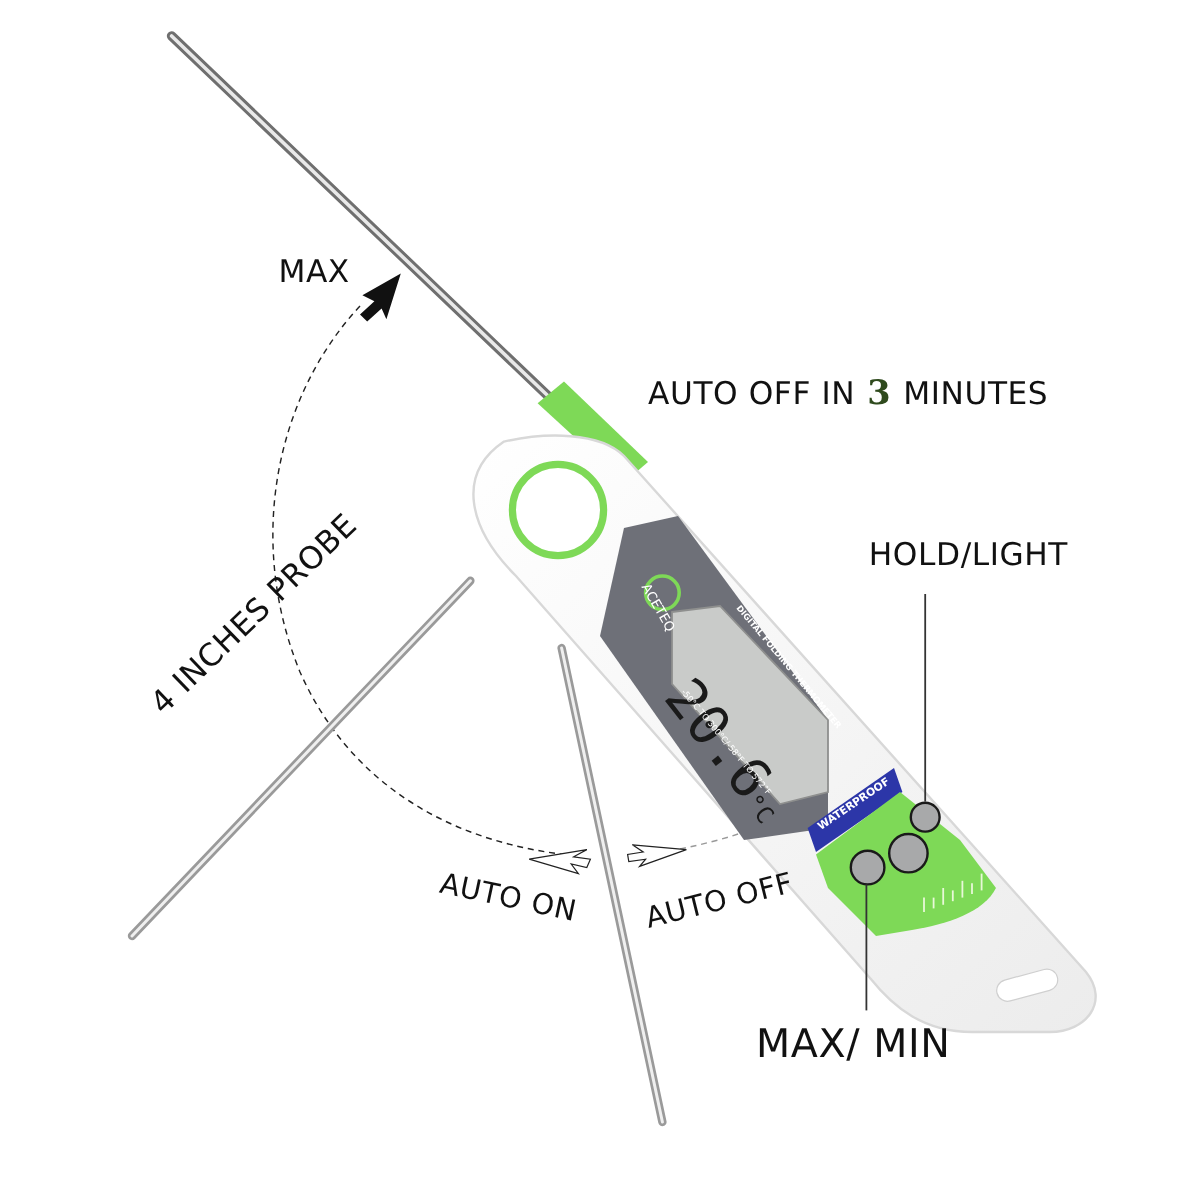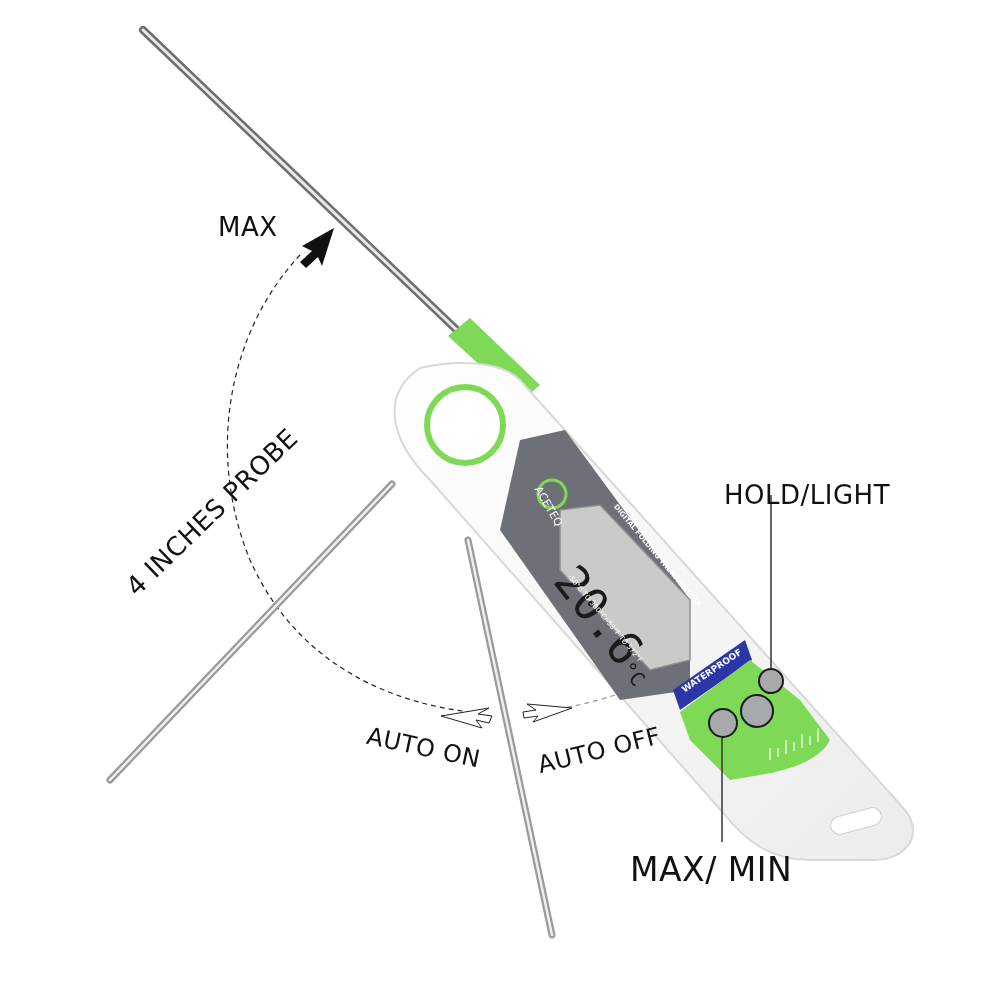--- a/index.html
+++ b/index.html
@@ -1,23 +1,23 @@
 <!DOCTYPE html>
 <html><head>
 <meta charset="utf-8">
 <style>
   html, body { margin: 0; padding: 0; background: #ffffff; }
   body { width: 1000px; height: 1000px; position: relative; overflow: hidden;
          font-family: "DejaVu Sans", "Liberation Sans", sans-serif; color: #111; }
   .stage { position: absolute; left: 0; top: 0; width: 1000px; height: 1000px; }
   .label { position: absolute; font-family: "DejaVu Sans", sans-serif; color: #111; white-space: nowrap; letter-spacing: 0.5px; }
-  .lbl-max { left: 218px; top: 212px; font-size: 26px; }
+  .lbl-max { left: 232px; top: 212px; font-size: 26px; }
   .lbl-autooff3 { left: 540px; top: 311px; font-size: 26px; }
   .lbl-autooff3 .num { font-family: "DejaVu Serif", "Liberation Serif", serif; color: #2f4a1d; font-weight: bold; font-size: 28px; margin: 0 10px; }
-  .lbl-holdlight { left: 724px; top: 480px; font-size: 26px; }
+  .lbl-holdlight { left: 724px; top: 448px; font-size: 26px; }
   .lbl-maxmin { left: 630px; top: 850px; font-size: 33px; }
   .lbl-probe { left: 120px; top: 580px; font-size: 26px; transform-origin: left top; transform: rotate(-44deg); }
   .lbl-autoon { left: 370px; top: 722px; font-size: 24px; transform-origin: left top; transform: rotate(12deg); }
   .lbl-autooffarc { left: 535px; top: 752px; font-size: 24px; transform-origin: left top; transform: rotate(-14deg); }
   .lcd-text { position: absolute; }
 </style>
 </head>
 <body>
 
 <div class="stage">
@@ -90,18 +90,21 @@
 
   <div class="lcd-text" style="left:586px;top:555px;font-family:'DejaVu Sans Mono',monospace;font-size:46px;color:#1a1a1a;transform:rotate(52deg);transform-origin:left top;">
     <span>20.6</span><span style="font-size:20px">°C</span>
   </div>
   <div class="lcd-text" style="left:543px;top:484px;font-size:11px;color:#fff;transform:rotate(60deg);transform-origin:left top;">ACETEQ</div>
   <div class="lcd-text" style="left:618px;top:503px;font-size:7px;color:#fff;font-weight:bold;transform:rotate(50deg);transform-origin:left top;">DIGITAL FOLDING THERMOMETER</div>
   <div class="lcd-text" style="left:572px;top:573px;font-size:7px;color:#fff;transform:rotate(50deg);transform-origin:left top;">-50°C TO 300°C/-58°F TO 572°F</div>
   <div class="lcd-text" style="left:680px;top:686px;font-size:9px;color:#fff;font-weight:bold;transform:rotate(-34deg);transform-origin:left top;">WATERPROOF</div>
 
   <div class="label lbl-max">MAX</div>
+  <div class="label lbl-autooff3">
+    <span>AUTO OFF IN</span><span class="num">3</span><span>MINUTES</span>
+  </div>
   <div class="label lbl-holdlight">HOLD/LIGHT</div>
   <div class="label lbl-maxmin">MAX/ MIN</div>
   <div class="label lbl-probe">4 INCHES PROBE</div>
   <div class="label lbl-autoon">AUTO ON</div>
   <div class="label lbl-autooffarc">AUTO OFF</div>
 </div>
 
 </body></html>

